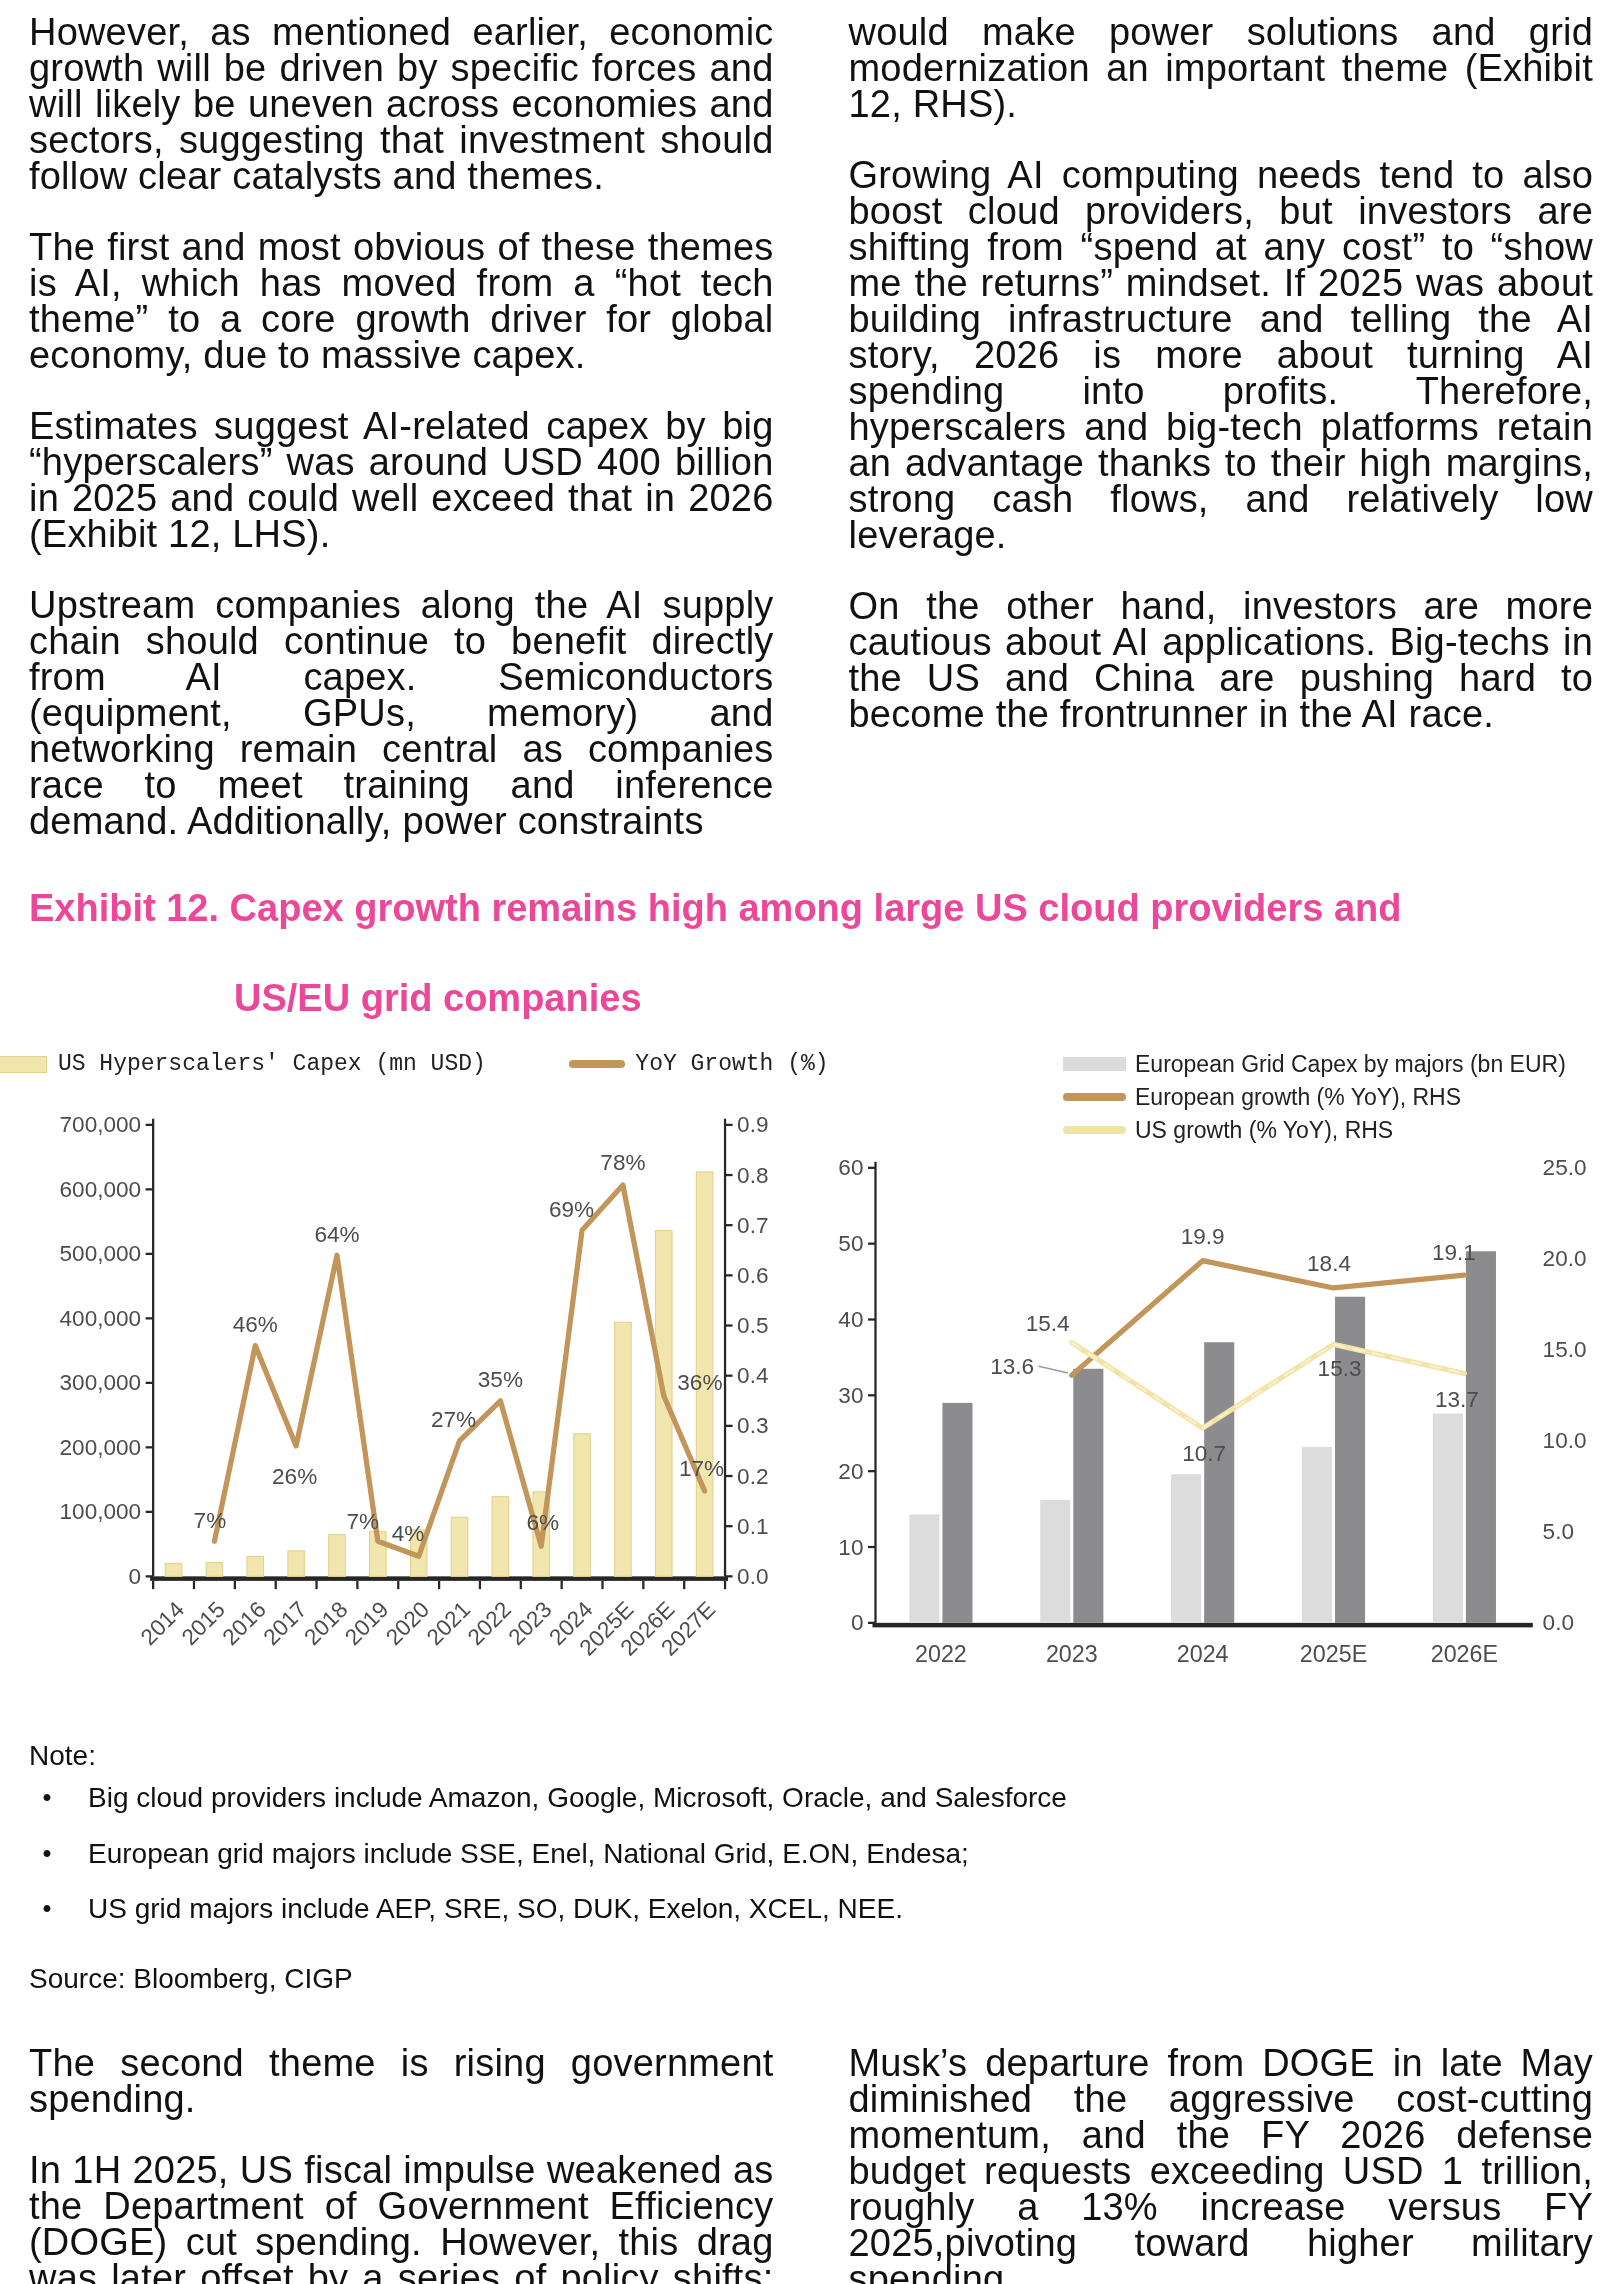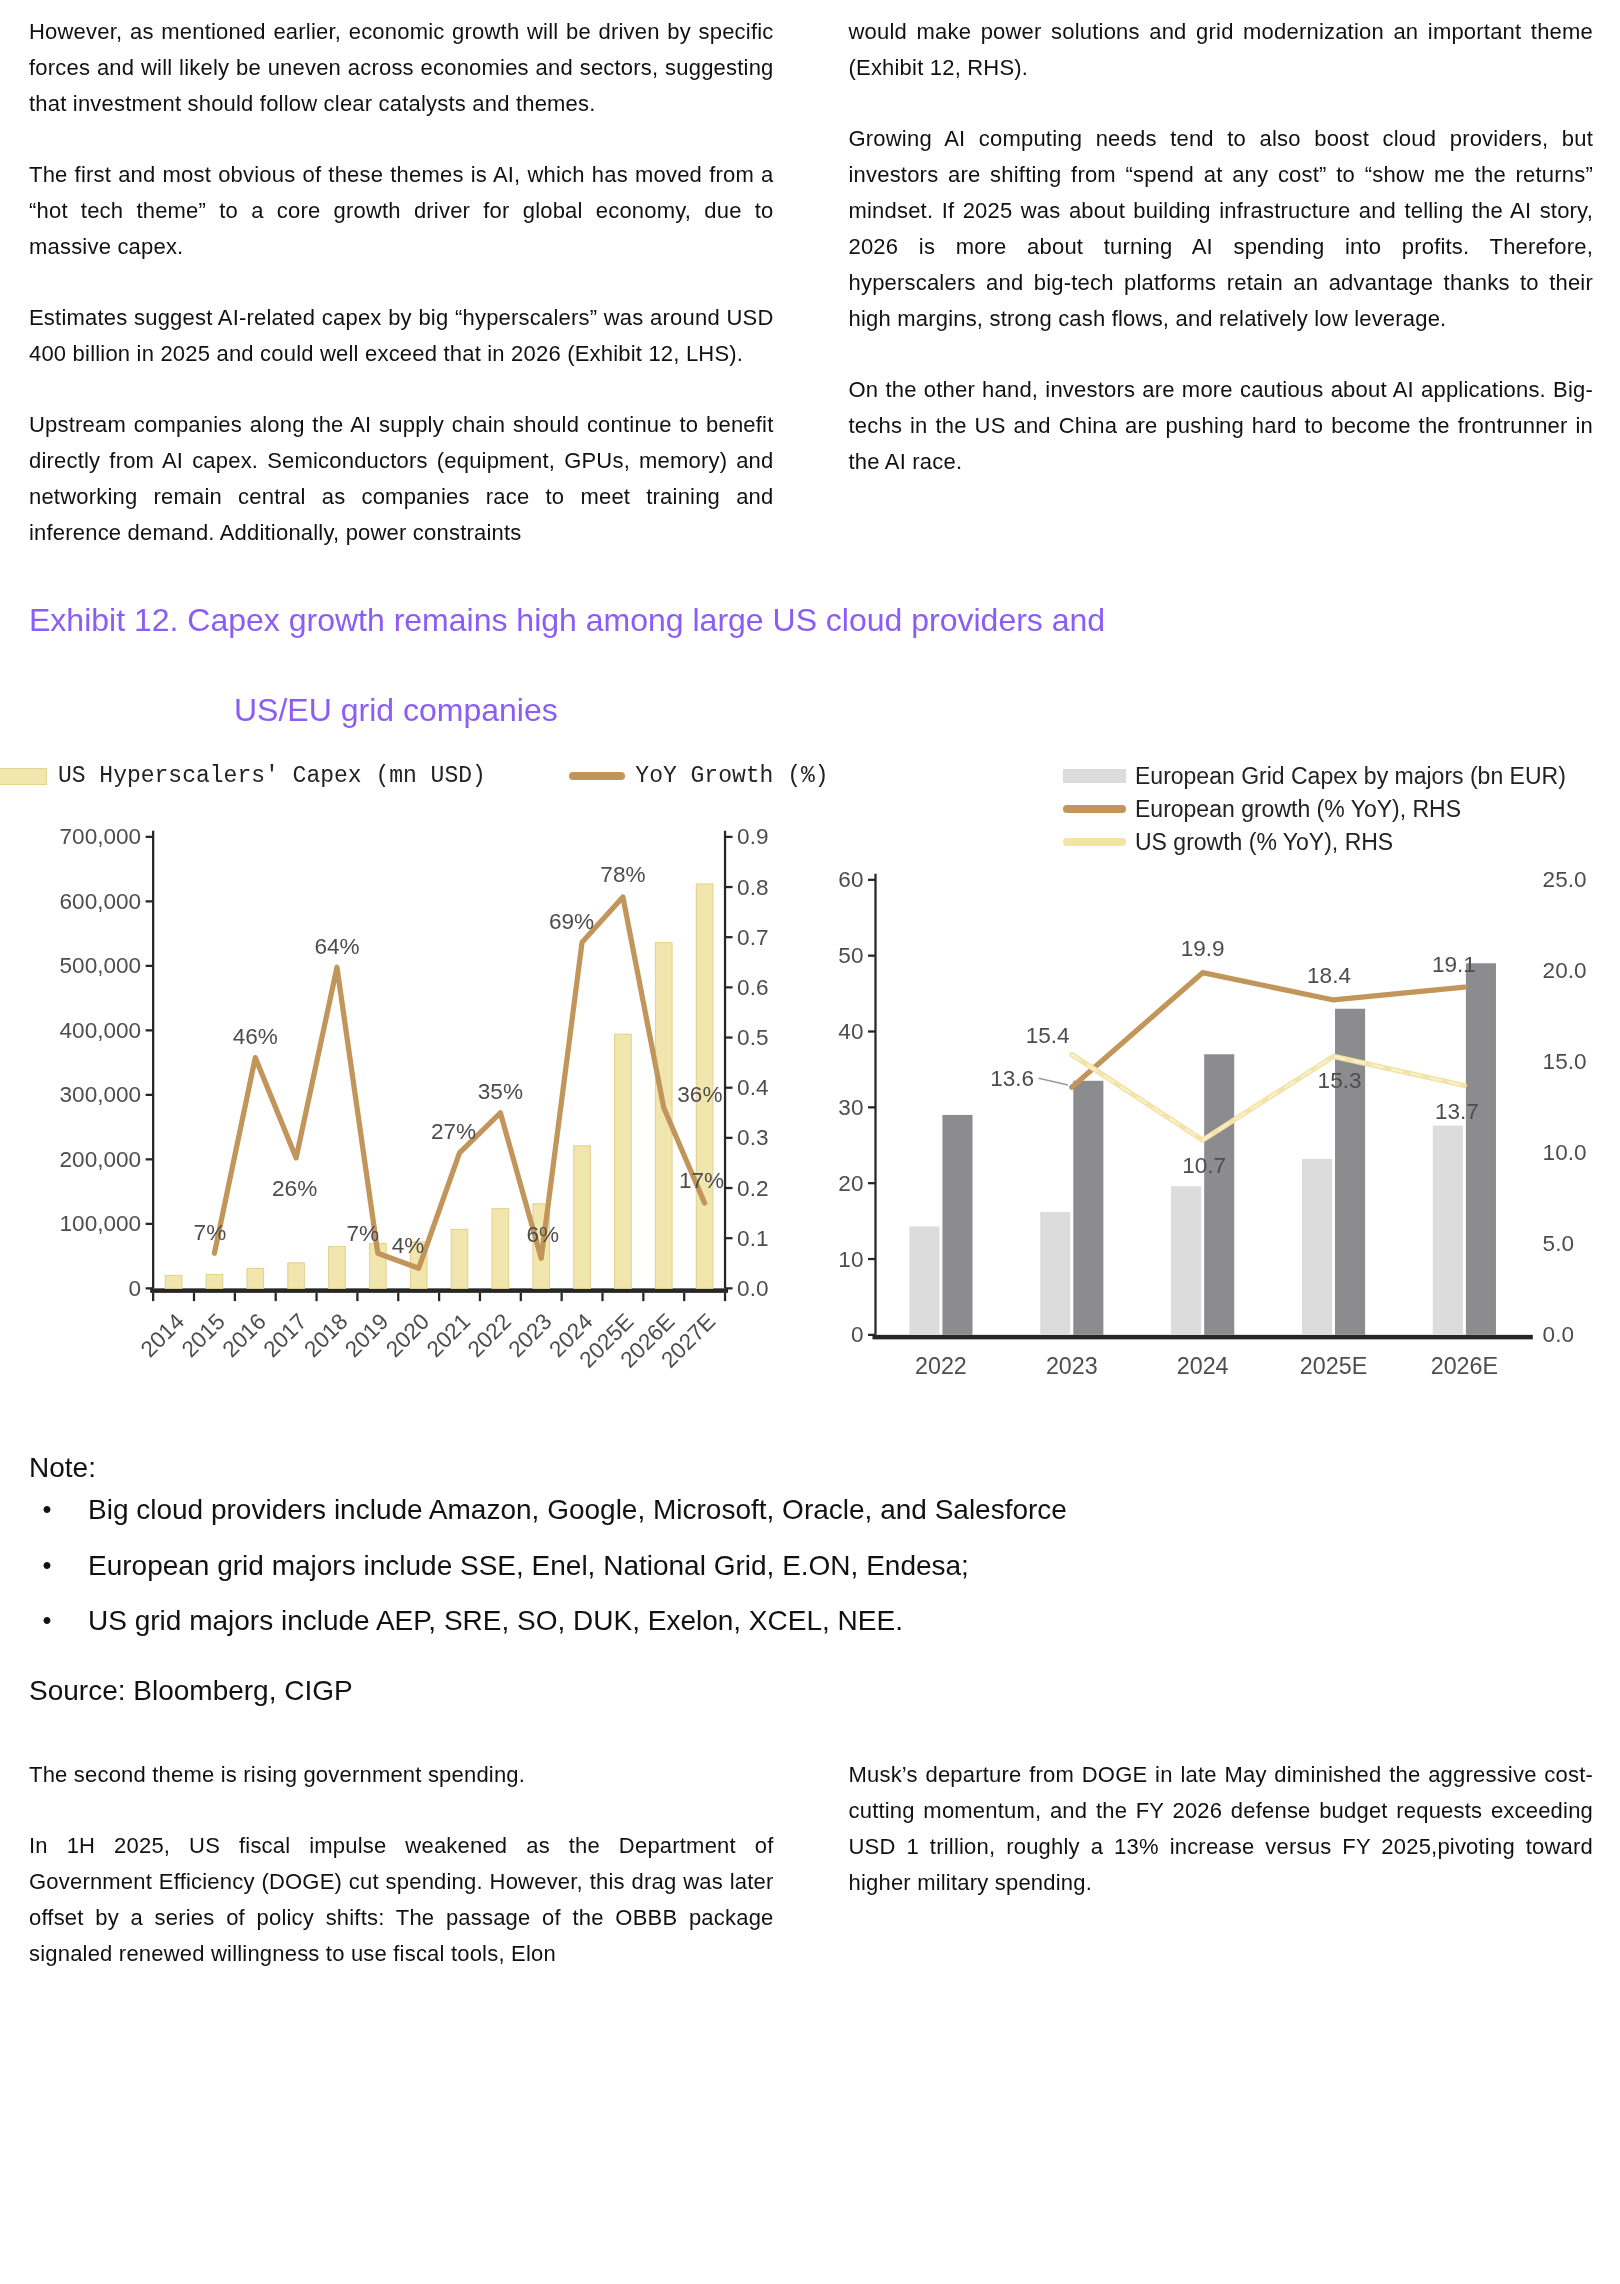--- a/index.html
+++ b/index.html
@@ -7,30 +7,30 @@
     width:1620px; min-height:2284px;
     font-family:"Liberation Sans","DejaVu Sans",sans-serif;
     color:#111; -webkit-font-smoothing:antialiased;
   }
   .page{padding:13.5px 27px 30px 29px; box-sizing:border-box; width:1620px;}
   
   .cols{display:flex; gap:75px;}
   .col{flex:1 1 0; min-width:0;}
   .col p{
     margin:0 0 35px 0;
-    font-size:22px; line-height:36px;
+    font-size:38px; line-height:36px;
     text-align:justify; text-justify:inter-word;
     letter-spacing:0.2px;
   }
   .col p:last-child{margin-bottom:0;}
   
   .exhibit{
     margin:48px 0 25.6px 0;
-    font-size:32px; line-height:42px; font-weight:400;
-    color:#8b5cf6;
+    font-size:38px; line-height:42px; font-weight:700;
+    color:#ec4899;
   }
   .exh-line2{padding-left:205px;margin-top:48px;}
   
   .charts{display:flex; align-items:flex-start; margin-top:29px;}
   .chart{position:relative;}
   .chartL{width:760px;}
   .chartR{width:804px;}
   .chartR svg{margin-top:48px; display:block;}
   .chartL svg{display:block;}
   .legendL{

